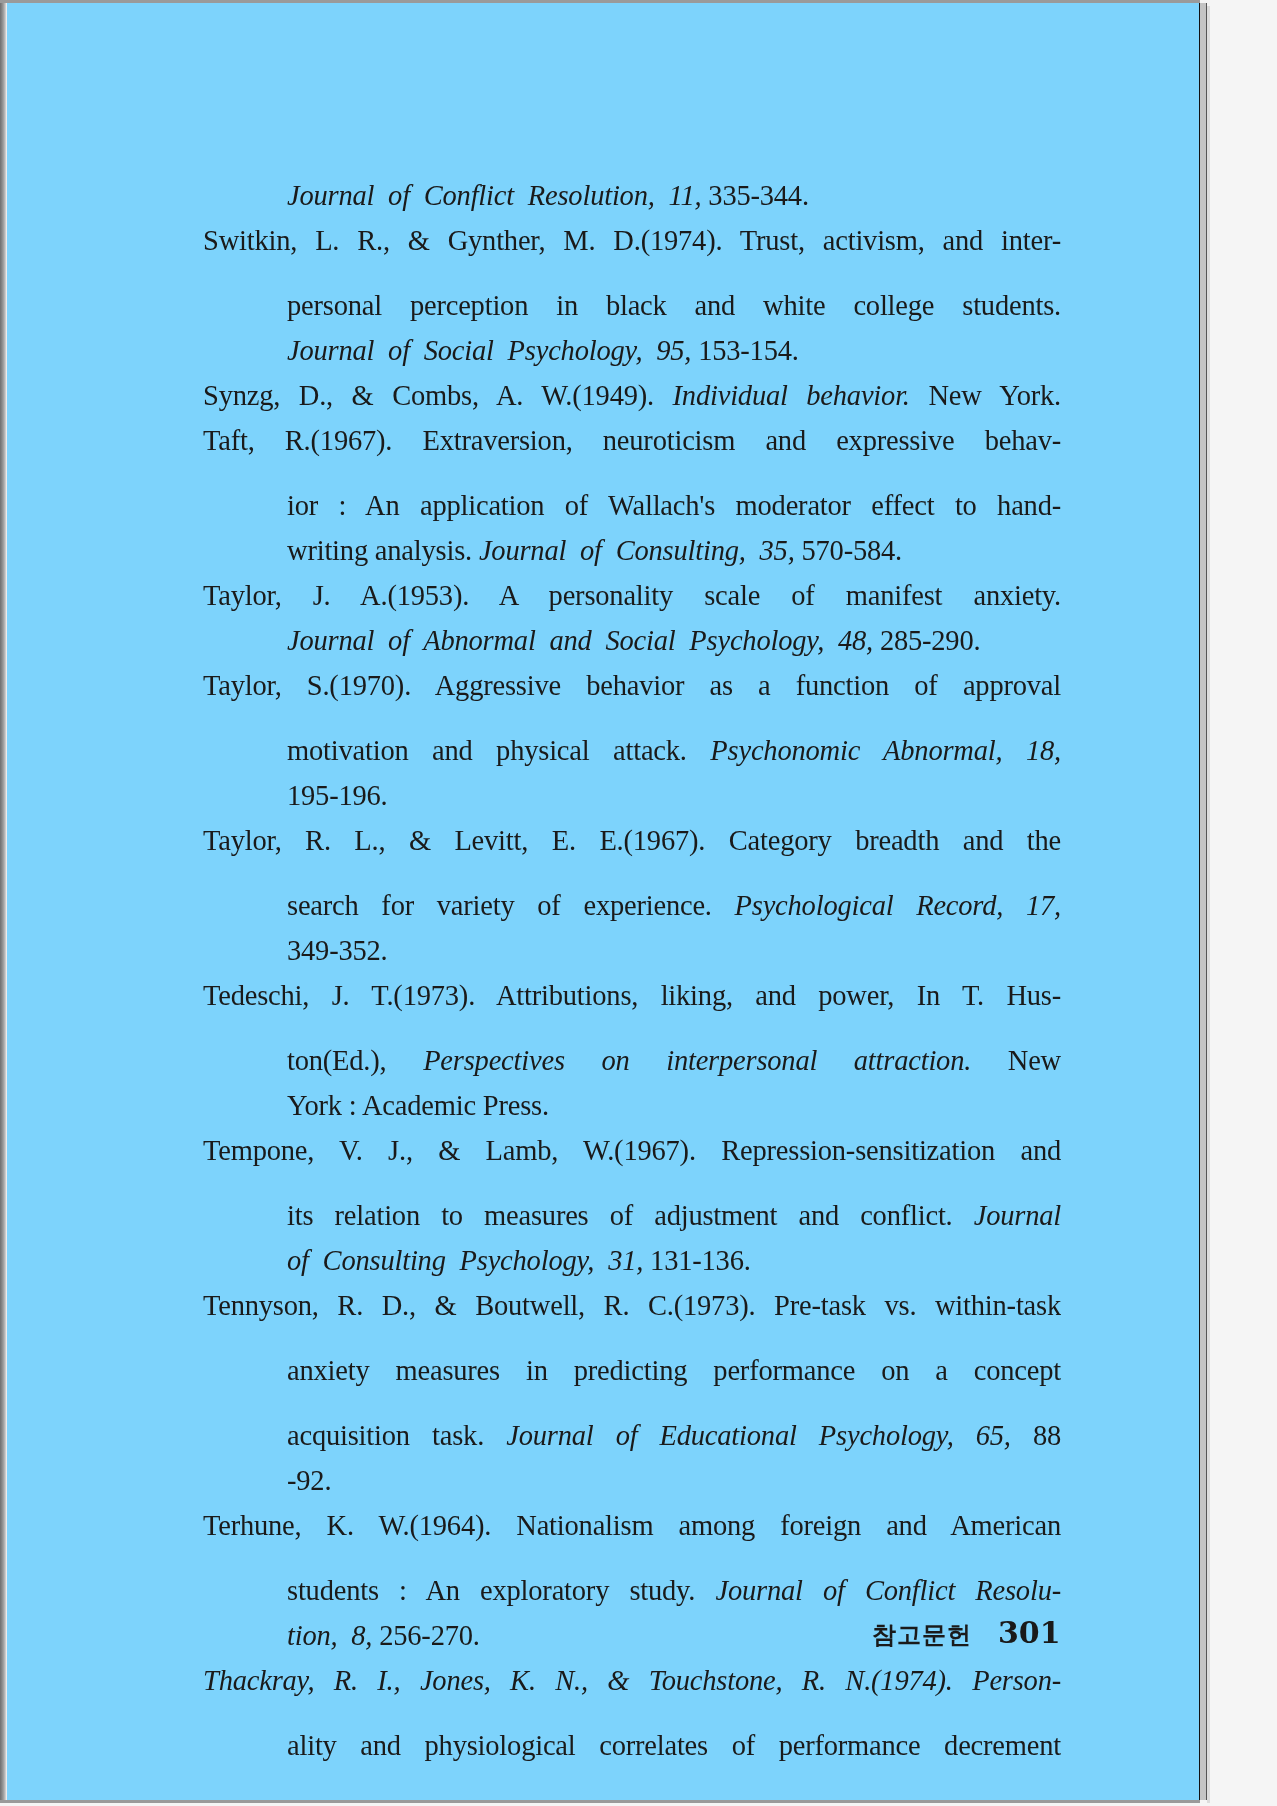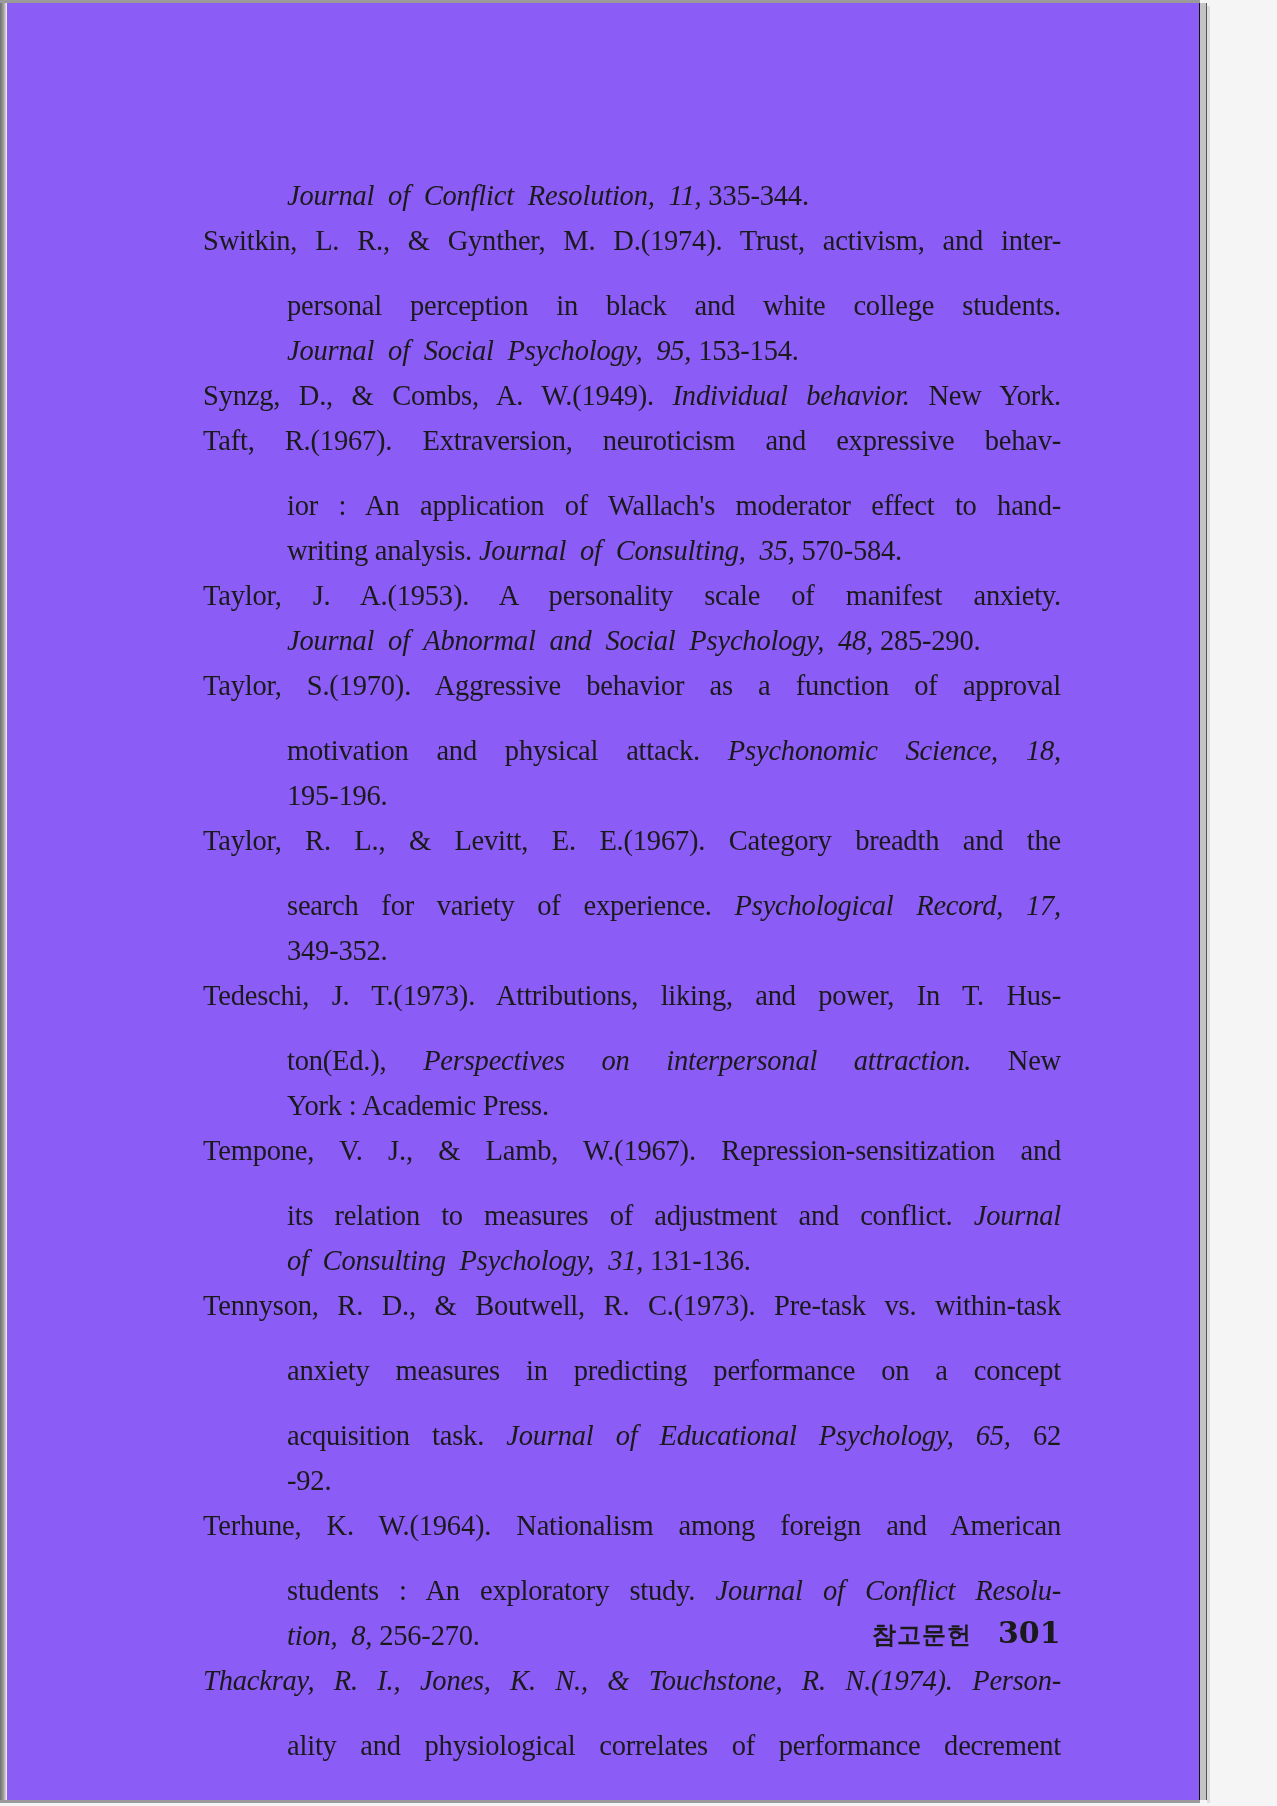--- a/index.html
+++ b/index.html
@@ -14,21 +14,21 @@
     overflow: hidden;
     font-family: "Liberation Serif", "DejaVu Serif", serif;
     color: #1a1a1a;
   }
   .page-frame {
     position: absolute;
     left: 0;
     top: 0;
     width: 1200px;
     height: 1803px;
-    background: #8b5cf6;
+    background: #7dd3fc;
     border-top: 3px solid #9a9a9a;
     border-bottom: 3px solid #9a9a9a;
     box-sizing: border-box;
   }
   .left-edge {
     position: absolute;
     left: 0;
     top: 0;
     width: 7px;
     height: 100%;
@@ -115,34 +115,34 @@
       <div class="line first justify" style="white-space: normal; overflow: hidden;"><span style="white-space: normal;">Switkin, L. R., &amp; Gynther, M. D.(1974). Trust, activism, and inter-</span></div>
       <div class="line indent justify" style="white-space: normal; overflow: hidden;"><span style="white-space: normal;">personal perception in black and white college students.</span></div>
       <div class="line indent"><span class="it" style="white-space: pre;">Journal  of  Social  Psychology,  95,</span><span style="white-space: pre;"> 153-154.</span></div>
       <div class="line first justify" style="white-space: normal; overflow: hidden;"><span style="white-space: normal;">Synzg, D., &amp; Combs, A. W.(1949). </span><span class="it" style="white-space: normal; font-style: italic;">Individual behavior.</span><span style="white-space: normal;"> New York.</span></div>
       <div class="line first justify" style="white-space: normal; overflow: hidden;"><span style="white-space: normal;">Taft, R.(1967). Extraversion, neuroticism and expressive behav-</span></div>
       <div class="line indent justify" style="white-space: normal; overflow: hidden;"><span style="white-space: normal;">ior : An application of Wallach's moderator effect to hand-</span></div>
       <div class="line indent"><span style="white-space: pre;">writing analysis. </span><span class="it" style="white-space: pre;">Journal  of  Consulting,  35,</span><span style="white-space: pre;"> 570-584.</span></div>
       <div class="line first justify" style="white-space: normal; overflow: hidden;"><span style="white-space: normal;">Taylor, J. A.(1953). A personality scale of manifest anxiety.</span></div>
       <div class="line indent"><span class="it" style="white-space: pre;">Journal  of  Abnormal  and  Social  Psychology,  48,</span><span style="white-space: pre;"> 285-290.</span></div>
       <div class="line first justify" style="white-space: normal; overflow: hidden;"><span style="white-space: normal;">Taylor, S.(1970). Aggressive behavior as a function of approval</span></div>
-      <div class="line indent justify" style="white-space: normal; overflow: hidden;"><span style="white-space: normal;">motivation and physical attack. </span><span class="it" style="white-space: normal;">Psychonomic Science, 18,</span></div>
+      <div class="line indent justify" style="white-space: normal; overflow: hidden;"><span style="white-space: normal;">motivation and physical attack. </span><span class="it" style="white-space: normal;">Psychonomic Abnormal, 18,</span></div>
       <div class="line indent"><span style="white-space: pre;">195-196.</span></div>
       <div class="line first justify" style="white-space: normal; overflow: hidden;"><span style="white-space: normal;">Taylor, R. L., &amp; Levitt, E. E.(1967). Category breadth and the</span></div>
       <div class="line indent justify" style="white-space: normal; overflow: hidden;"><span style="white-space: normal;">search for variety of experience. </span><span class="it" style="white-space: normal;">Psychological Record, 17,</span></div>
       <div class="line indent"><span style="white-space: pre;">349-352.</span></div>
       <div class="line first justify" style="white-space: normal; overflow: hidden;"><span style="white-space: normal;">Tedeschi, J. T.(1973). Attributions, liking, and power, In T. Hus-</span></div>
       <div class="line indent justify" style="white-space: normal; overflow: hidden;"><span style="white-space: normal;">ton(Ed.), </span><span class="it" style="white-space: normal;">Perspectives on interpersonal attraction.</span><span style="white-space: normal;"> New</span></div>
       <div class="line indent"><span style="white-space: pre;">York : Academic Press.</span></div>
       <div class="line first justify" style="white-space: normal; overflow: hidden;"><span style="white-space: normal;">Tempone, V. J., &amp; Lamb, W.(1967). Repression-sensitization and</span></div>
       <div class="line indent justify" style="white-space: normal; overflow: hidden;"><span style="white-space: normal;">its relation to measures of adjustment and conflict. </span><span class="it" style="white-space: normal;">Journal</span></div>
       <div class="line indent"><span class="it" style="white-space: pre;">of  Consulting  Psychology,  31,</span><span style="white-space: pre;"> 131-136.</span></div>
       <div class="line first justify" style="white-space: normal; overflow: hidden;"><span style="white-space: normal;">Tennyson, R. D., &amp; Boutwell, R. C.(1973). Pre-task vs. within-task</span></div>
       <div class="line indent justify" style="white-space: normal; overflow: hidden;"><span style="white-space: normal;">anxiety measures in predicting performance on a concept</span></div>
-      <div class="line indent justify" style="white-space: normal; overflow: hidden;"><span style="white-space: normal;">acquisition task. </span><span class="it" style="white-space: normal;">Journal  of  Educational  Psychology,  65,</span><span style="white-space: normal;"> 62</span></div>
+      <div class="line indent justify" style="white-space: normal; overflow: hidden;"><span style="white-space: normal;">acquisition task. </span><span class="it" style="white-space: normal;">Journal  of  Educational  Psychology,  65,</span><span style="white-space: normal;"> 88</span></div>
       <div class="line indent"><span style="white-space: pre;">-92.</span></div>
       <div class="line first justify" style="white-space: normal; overflow: hidden;"><span style="white-space: normal;">Terhune, K. W.(1964). Nationalism among foreign and American</span></div>
       <div class="line indent justify" style="white-space: normal; overflow: hidden;"><span style="white-space: normal;">students : An exploratory study. </span><span class="it" style="white-space: normal;">Journal  of  Conflict  Resolu-</span></div>
       <div class="line indent"><span class="it" style="white-space: pre;">tion,  8,</span><span style="white-space: pre;"> 256-270.</span></div>
       <div class="line first justify" style="white-space: normal; overflow: hidden;"><span style="white-space: normal; font-style: italic;">Thackray, R. I., Jones, K. N., &amp; Touchstone, R. N.(1974). Person-</span></div>
       <div class="line indent justify" style="white-space: normal; overflow: hidden;"><span style="white-space: normal;">ality and physiological correlates of performance decrement</span></div>
     </div>
   <div class="footer">
     <span class="sect">참고문헌</span>
     <span class="pg">301</span>

